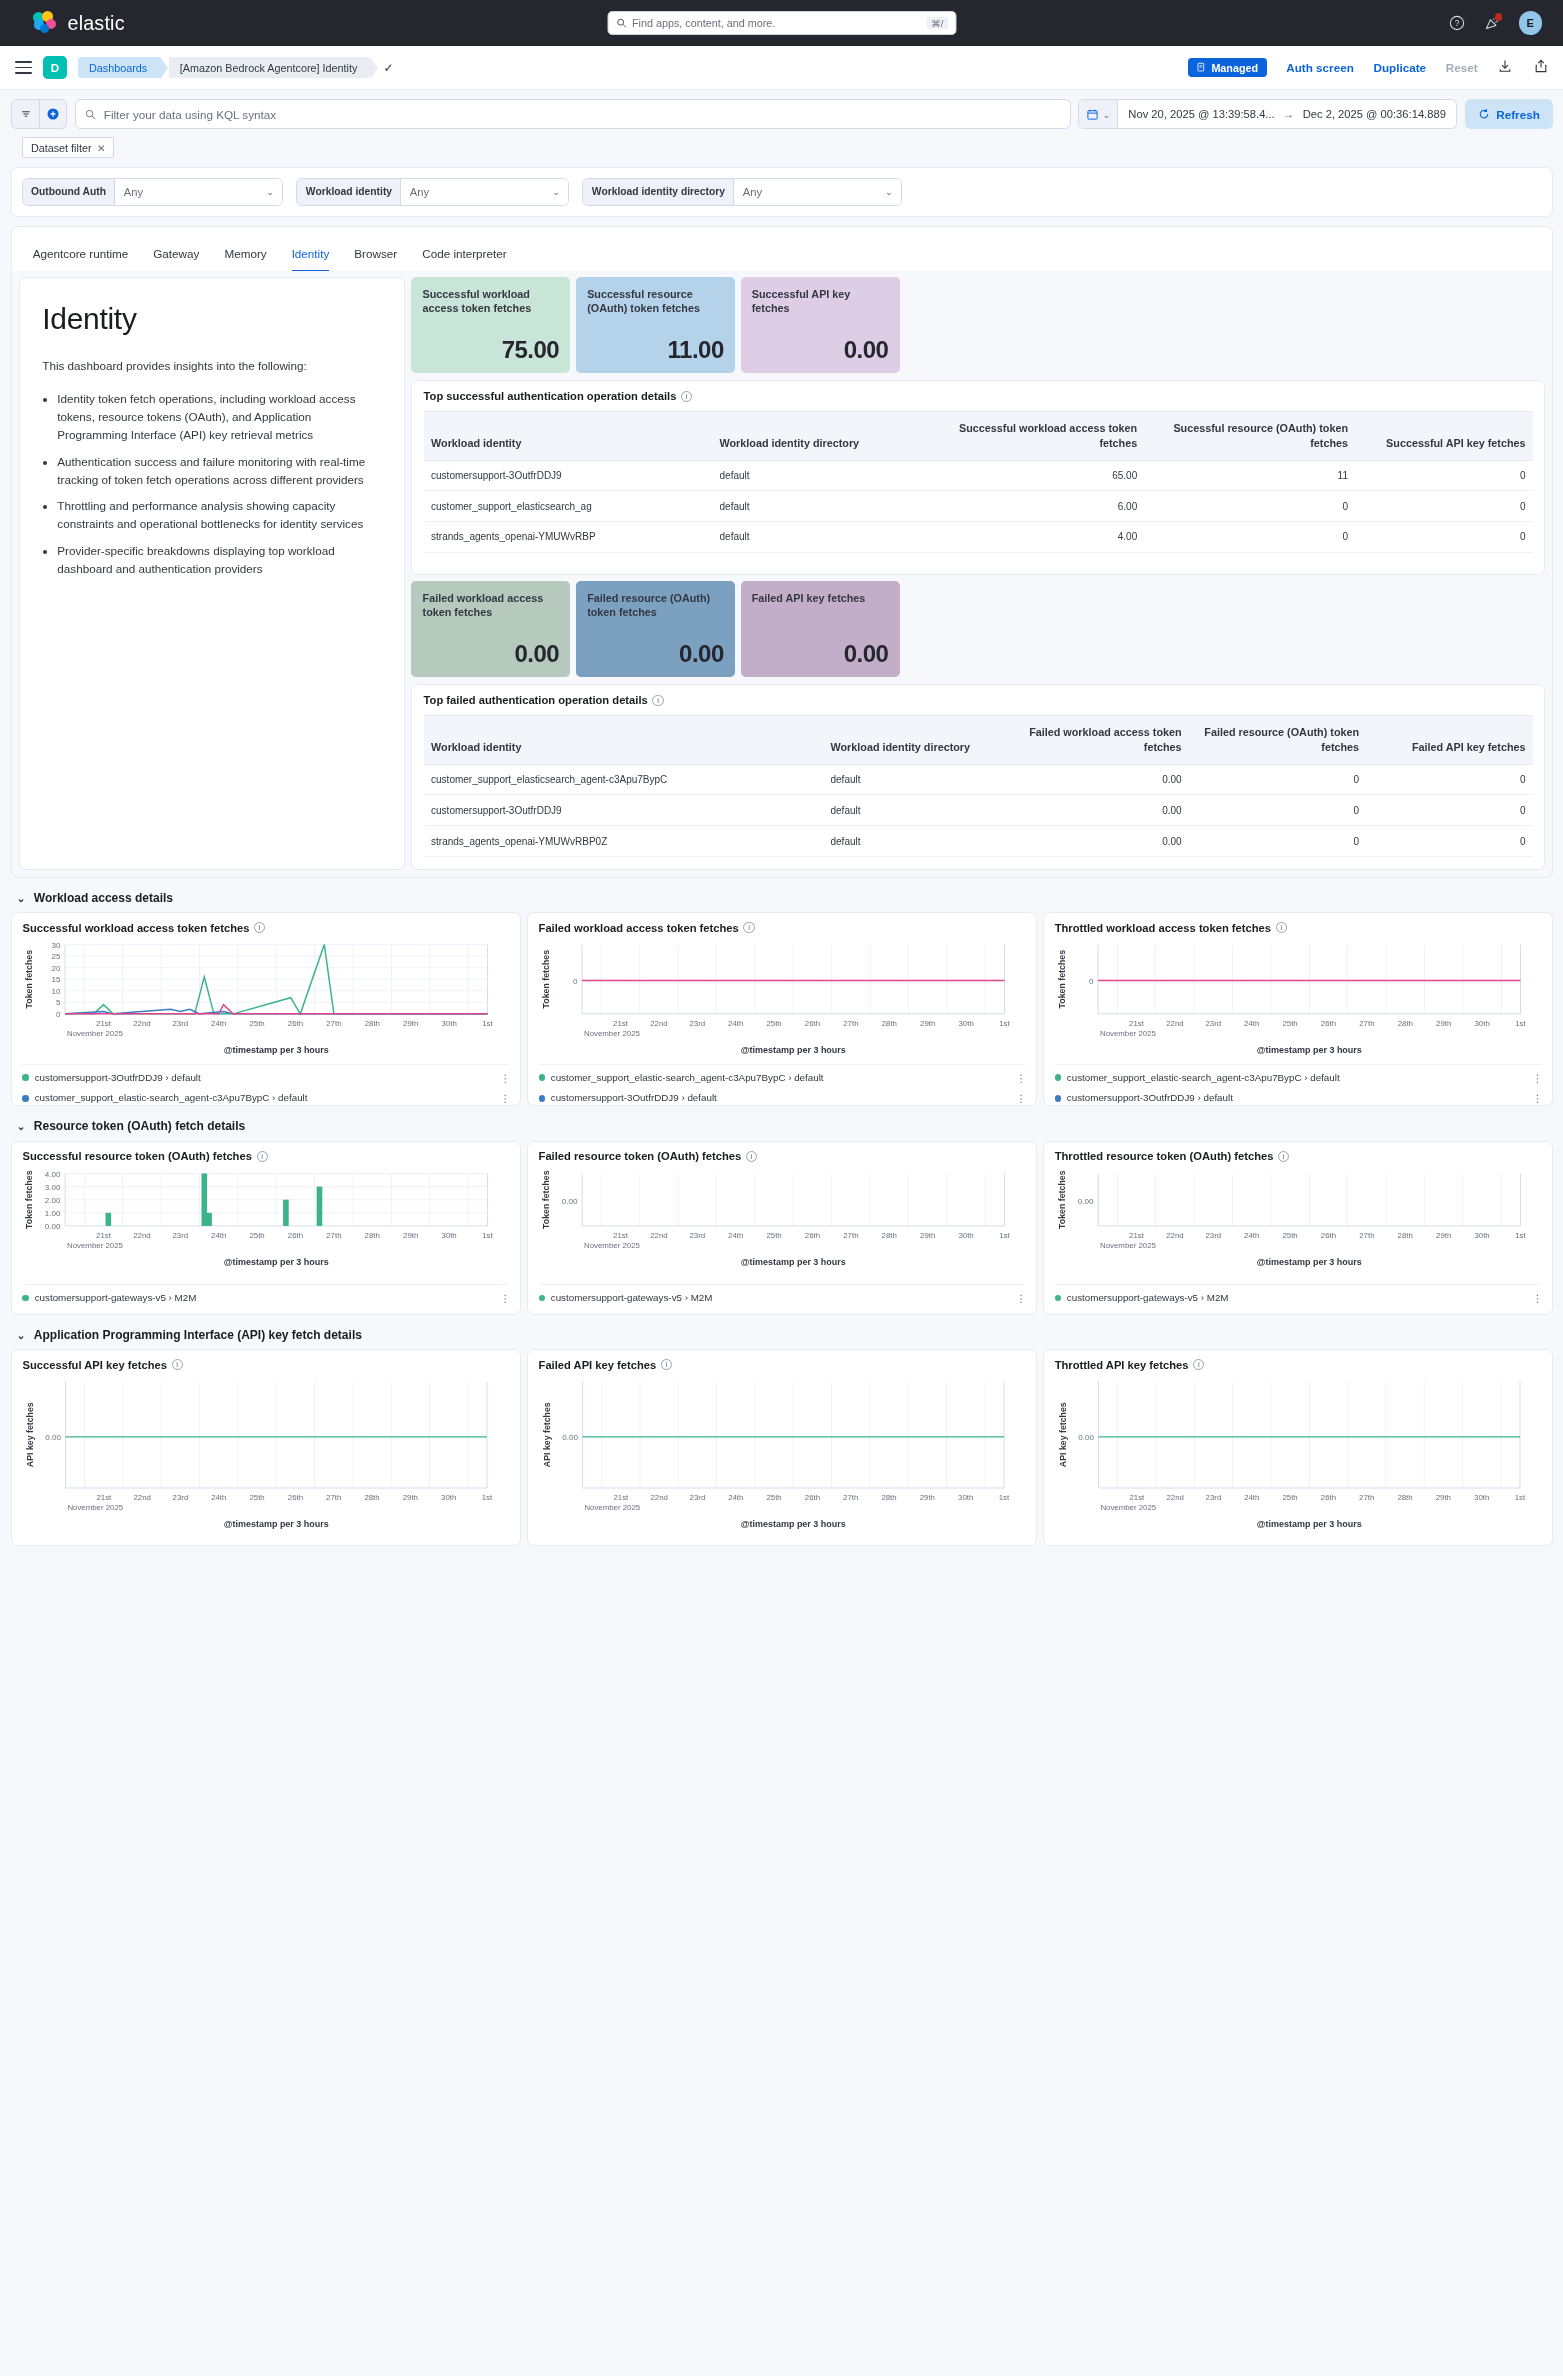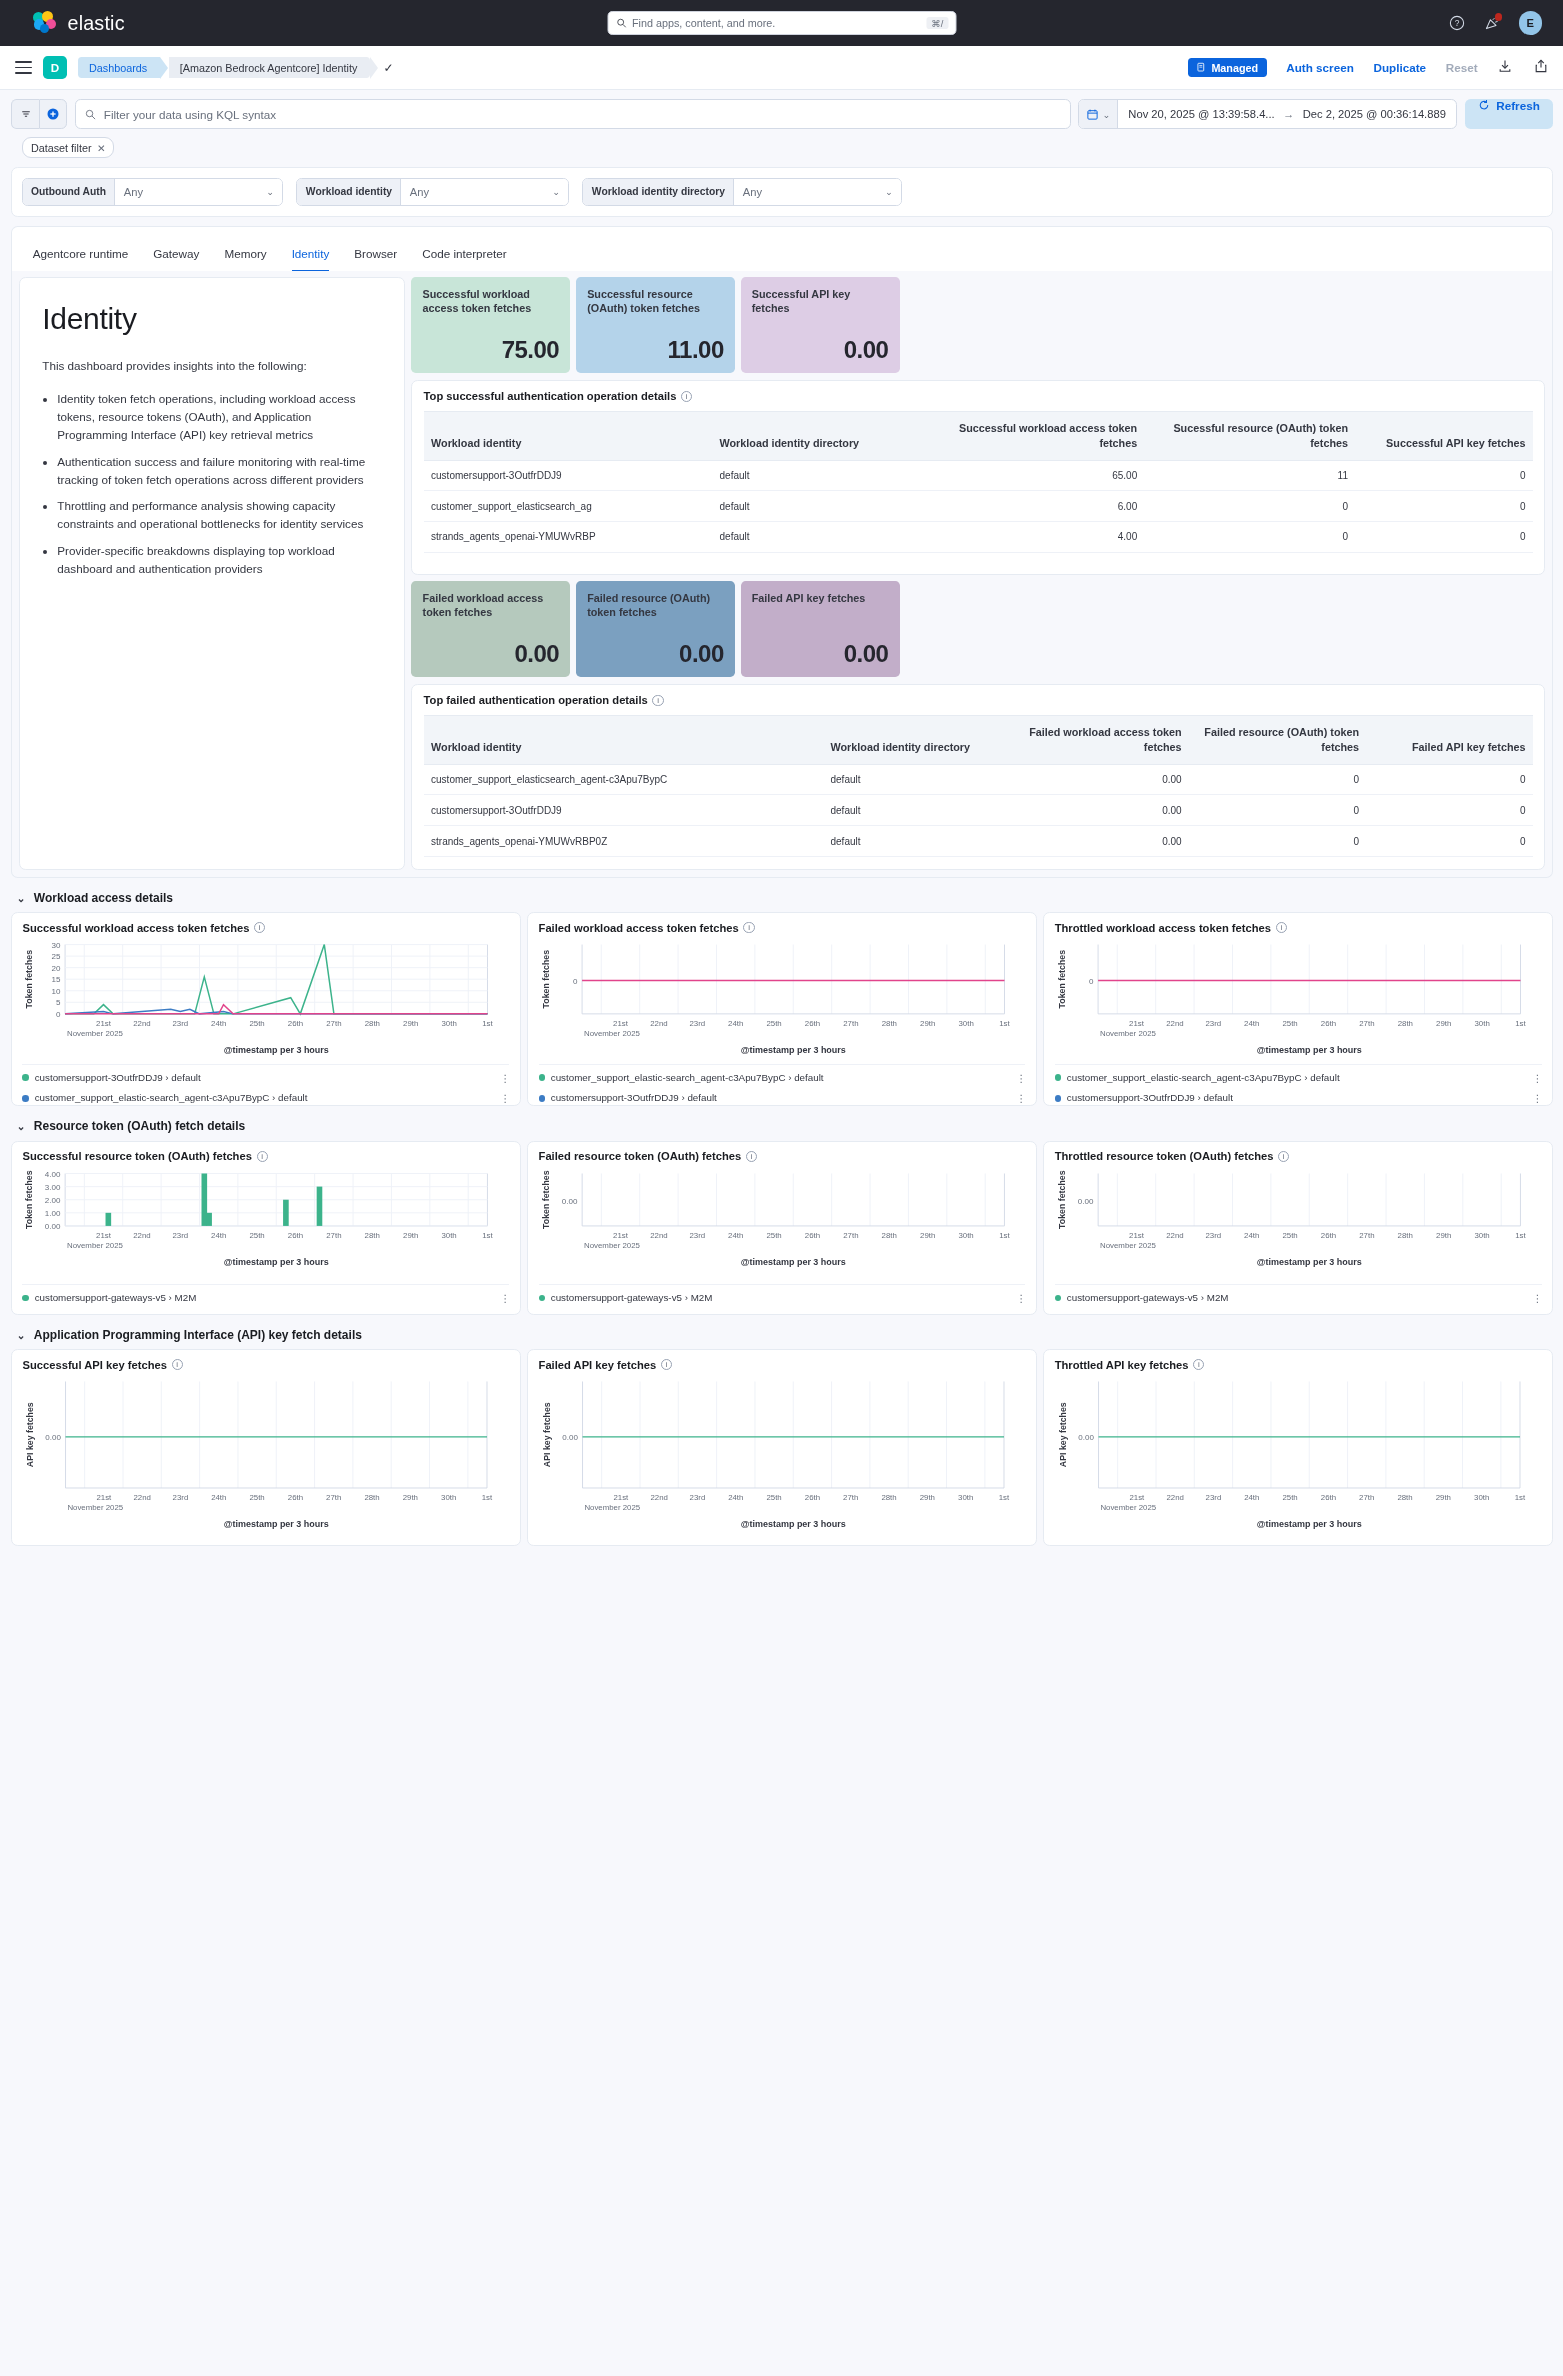--- a/index.html
+++ b/index.html
@@ -105,25 +105,25 @@
   }
   .dr-cal {
     background: #eef1f7; height: 100%; display: flex; align-items: center;
     gap: 3.7px; padding: 0 6.6px; border-right: 0.9px solid #d3dae6; cursor: pointer;
   }
   .dr-text { font-size: 11.2px; color: #343741; padding: 0 10.3px; display: flex; align-items: center; gap: 8.4px; }
   .dr-arrow { color: #69707d; font-size: 11.2px; }
   .refresh-btn {
     margin-left: 7.5px; height: 30px; background: #cce4f5; color: #0b64dd;
     border-radius: 5.6px; font-size: 11.7px; font-weight: 700;
-    display: flex; gap: 6.6px; padding: 0 13px; cursor: pointer;
+    display: flex; align-items: center; gap: 6.6px; padding: 0 13px; cursor: pointer;
   }
   .filterpills { padding: 7.5px 0 0 11.2px; display: flex; gap: 5.6px; }
   .fpill {
-    background: #fff; border: 0.9px solid #d3dae6; border-radius: 9px;
+    background: #fff; border: 0.9px solid #d3dae6; border-radius: 1px;
     font-size: 10.8px; color: #343741; padding: 3.7px 7.5px;
     display: flex; align-items: center; gap: 5.6px; cursor: pointer;
   }
   .fpill .x { color: #69707d; font-size: 10.3px; }
 
   
   .controlsrow {
     margin: 8.4px 11.2px 0 11.2px; background: #fff; border-radius: 6.6px;
     border: 0.9px solid #e6ebf2; padding: 10.3px 9.4px; display: flex; gap: 13px;
   }

